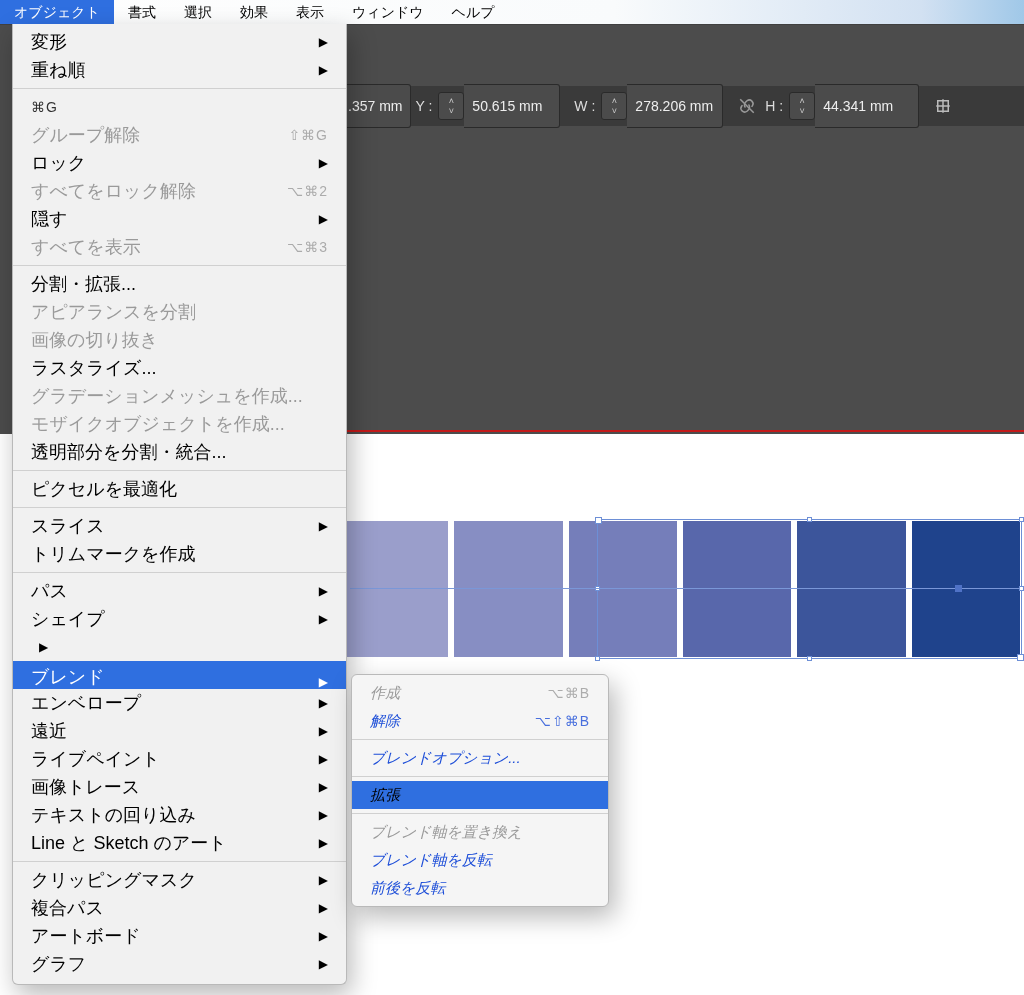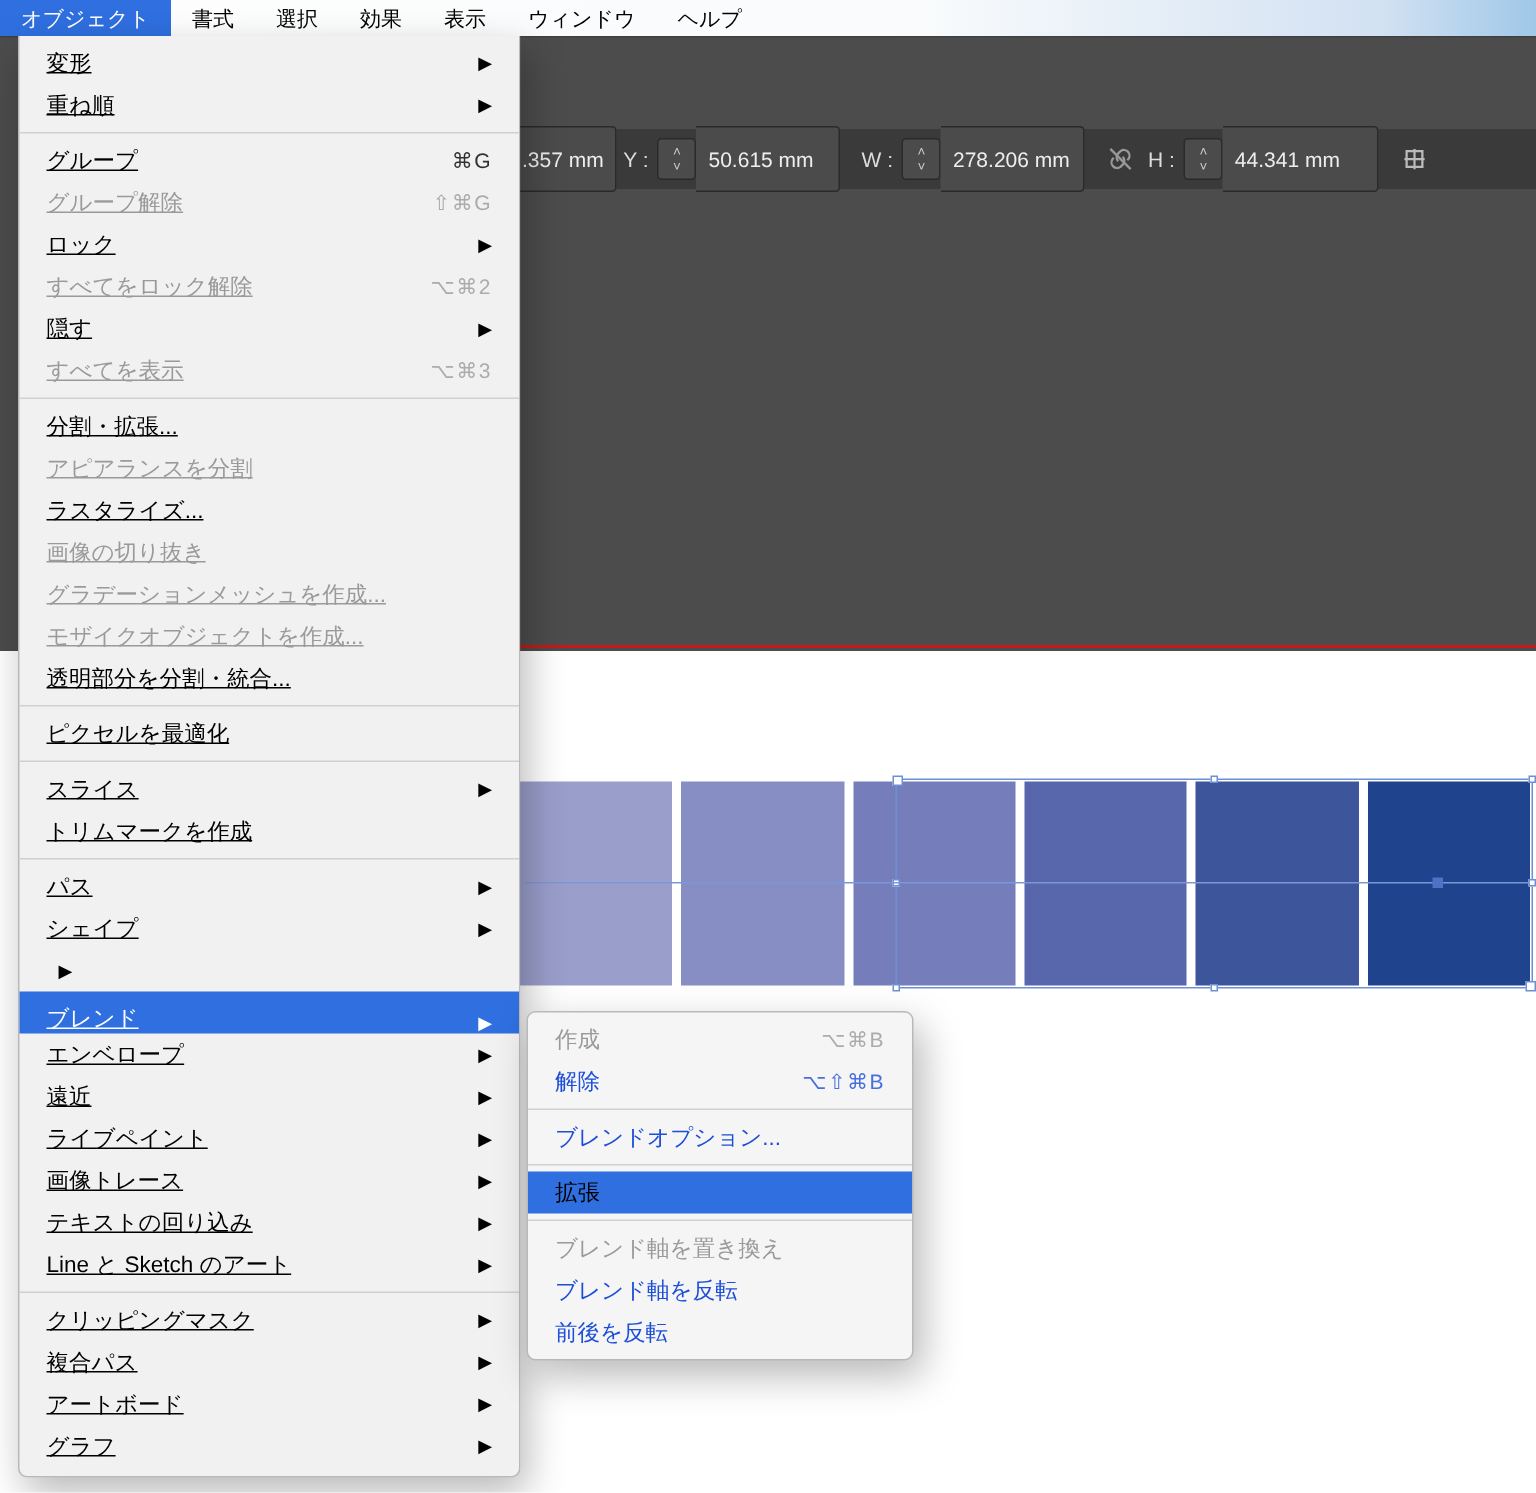--- a/index.html
+++ b/index.html
@@ -181,21 +181,21 @@
     color: #000;
     white-space: nowrap;
     cursor: default;
   }
   .dropdown .row.disabled { color: #9a9a9a; }
   .dropdown .row.selected {
     background: #2f6fe0;
     color: #fff;
     align-items: flex-end;
   }
-  .dropdown .row .lbl { flex: 1; font-size: 15px; text-decoration: underline; }
+  .dropdown .row .lbl { flex: 1; font-size: 18px; }
   .dropdown .row .shortcut {
     color: inherit;
     font-size: 14px;
     opacity: 0.8;
     font-family: "Helvetica Neue", Arial, sans-serif;
     letter-spacing: 1px;
   }
   .dropdown .row.disabled .shortcut { color: #9a9a9a; }
   .dropdown .row .arrow {
     font-size: 12px;
@@ -225,21 +225,21 @@
   .submenu .row {
     display: flex;
     align-items: center;
     height: 28px;
     padding: 0 18px;
     color: #1d4ed8;
     cursor: default;
   }
   .submenu .row.disabled { color: #9a9a9a; }
   .submenu .row.selected { background: #2f6fe0; color: #000000; }
-  .submenu .row .lbl { flex:1; font-size: 15px; }
+  .submenu .row .lbl { flex:1; font-size: 15px; font-style: italic; }
   .submenu .row .shortcut {
     font-size: 14px; opacity:0.8;
     font-family: "Helvetica Neue", Arial, sans-serif;
     letter-spacing: 1px;
   }
   .submenu hr { border:none; border-top:1px solid #d0d0d0; margin:4px 0; }
 </style>
 </head>
 <body>
 
@@ -315,21 +315,20 @@
     <div class="row">
       <span class="lbl">変形</span>
       <span class="arrow">▶</span>
     </div>
     <div class="row">
       <span class="lbl">重ね順</span>
       <span class="arrow">▶</span>
     </div>
     <hr>
     <div class="row">
-      <span class="lbl">グループ</span>
       <span class="shortcut">⌘G</span>
     </div>
     <div class="row disabled">
       <span class="lbl">グループ解除</span>
       <span class="shortcut">⇧⌘G</span>
     </div>
     <div class="row">
       <span class="lbl">ロック</span>
       <span class="arrow">▶</span>
     </div>
@@ -345,25 +344,25 @@
       <span class="lbl">すべてを表示</span>
       <span class="shortcut">⌥⌘3</span>
     </div>
     <hr>
     <div class="row">
       <span class="lbl">分割・拡張...</span>
     </div>
     <div class="row disabled">
       <span class="lbl">アピアランスを分割</span>
     </div>
+    <div class="row disabled">
+      <span class="lbl">画像の切り抜き</span>
+    </div>
     <div class="row">
       <span class="lbl">ラスタライズ...</span>
-    </div>
-    <div class="row disabled">
-      <span class="lbl">画像の切り抜き</span>
     </div>
     <div class="row disabled">
       <span class="lbl">グラデーションメッシュを作成...</span>
     </div>
     <div class="row disabled">
       <span class="lbl">モザイクオブジェクトを作成...</span>
     </div>
     <div class="row">
       <span class="lbl">透明部分を分割・統合...</span>
     </div>

